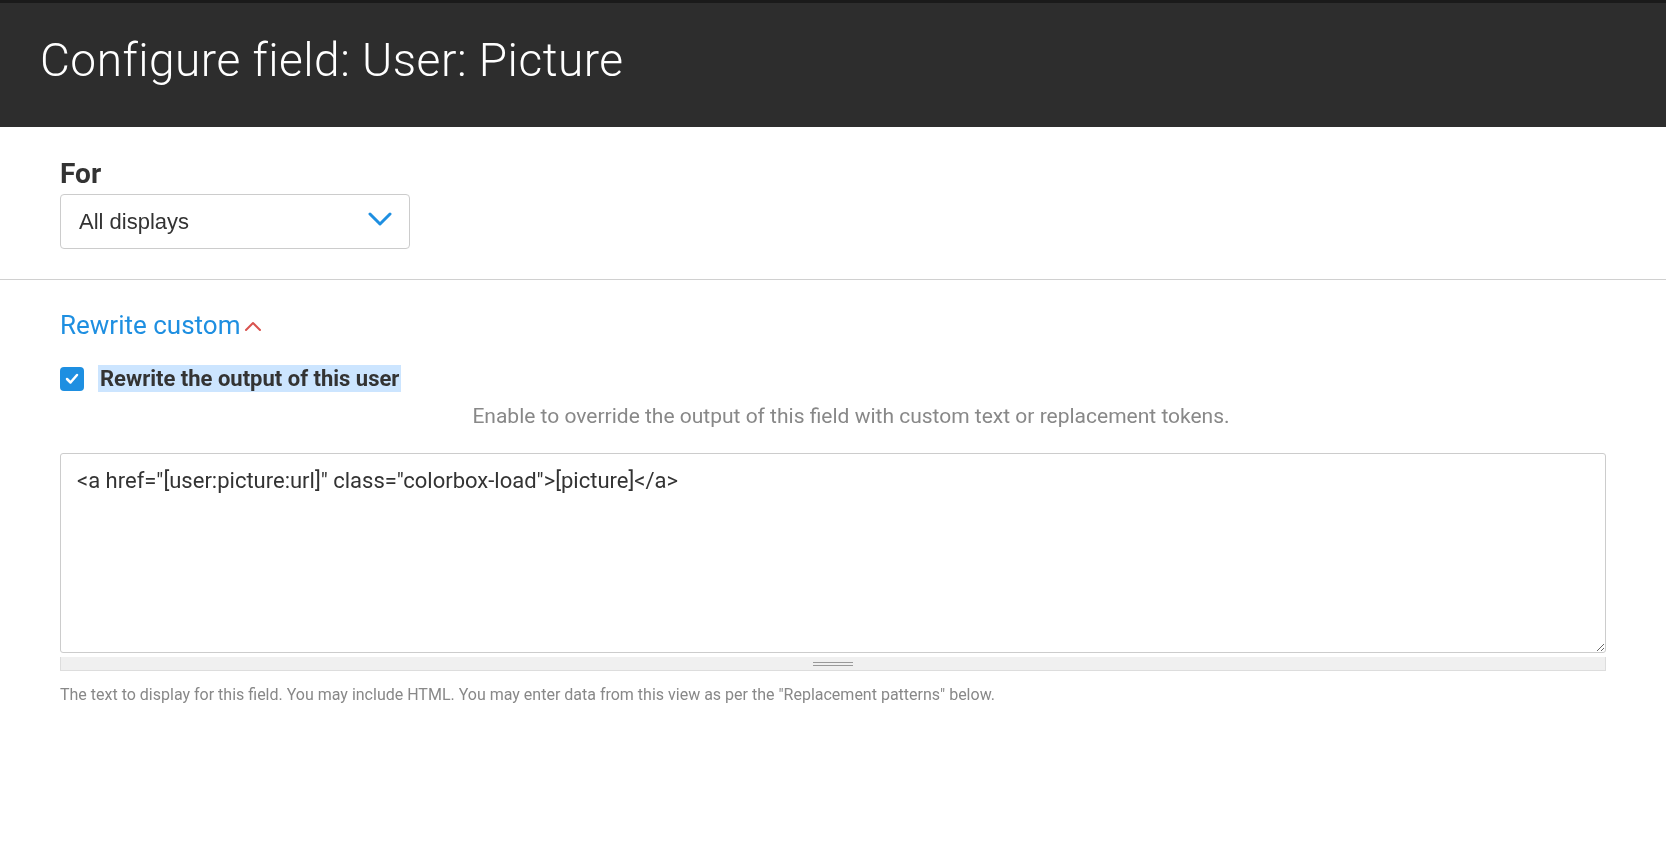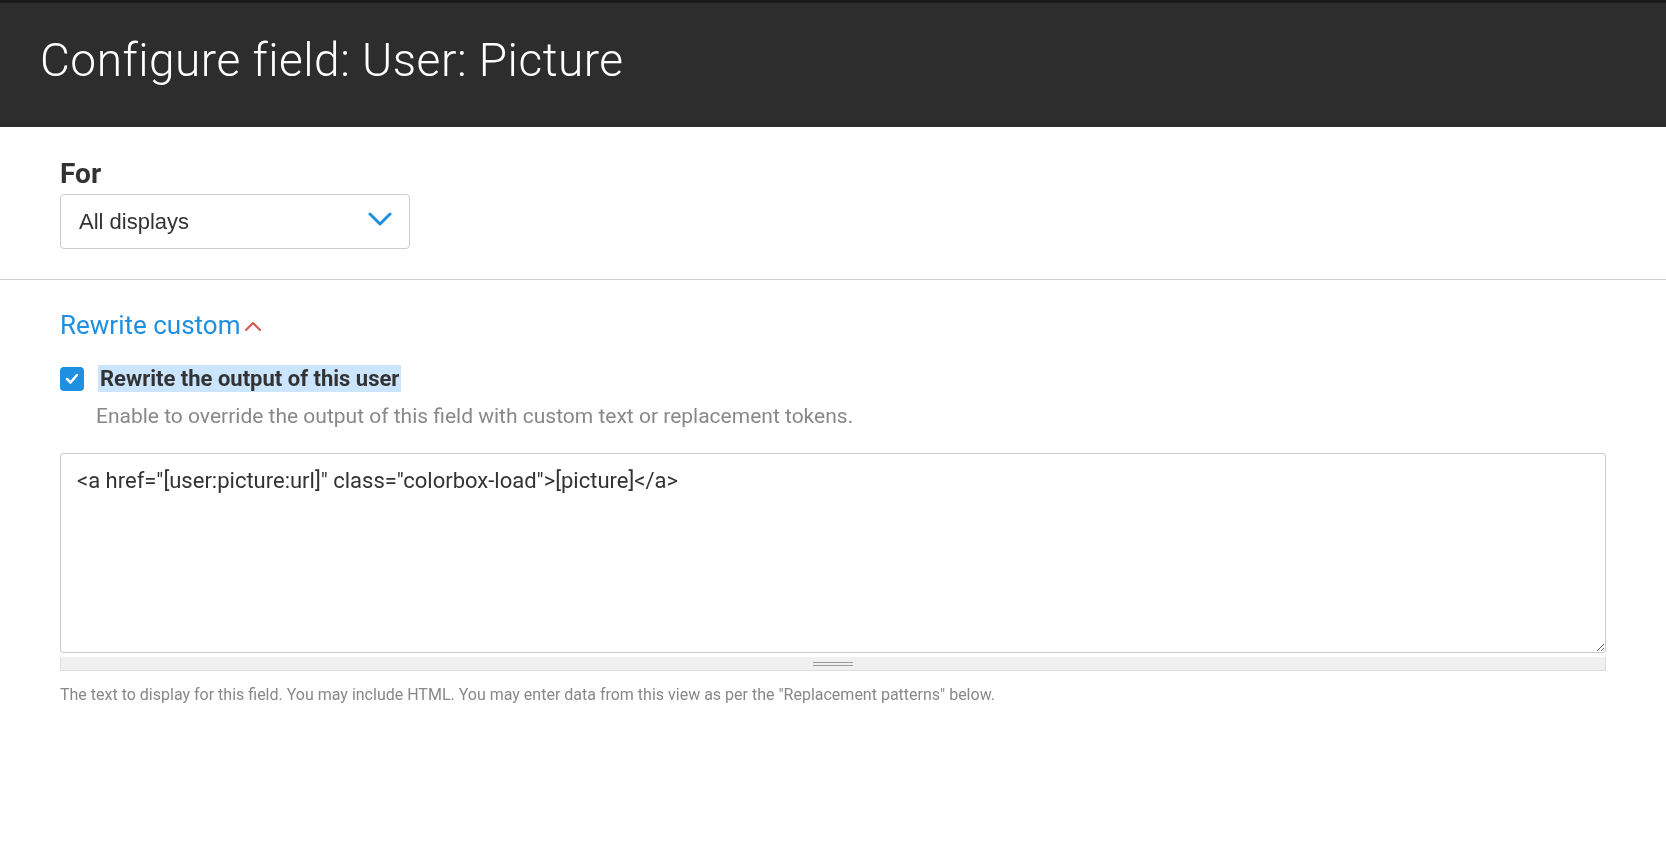--- a/index.html
+++ b/index.html
@@ -108,20 +108,21 @@
       font-weight: 700;
       margin-left: 14px;
       background: #cce5ff;
       padding: 1px 2px;
     }
     .description {
       font-size: 21px;
       color: #888;
       margin-left: 36px;
       margin-bottom: 25px;
+      text-align: center;
     }
     .text-label {
       font-size: 22px;
       font-weight: 700;
       margin-bottom: 10px;
       display: block;
     }
     .textarea-wrapper {
       position: relative;
     }

